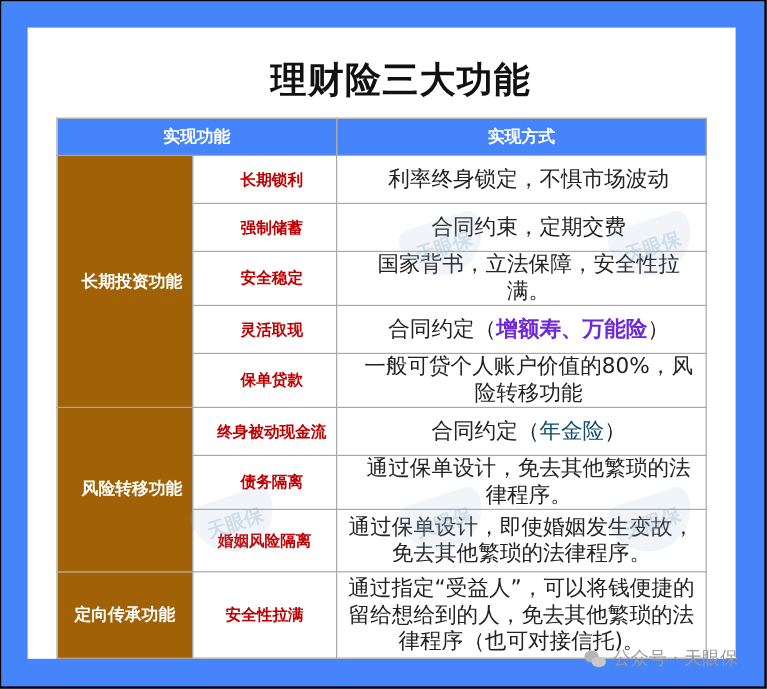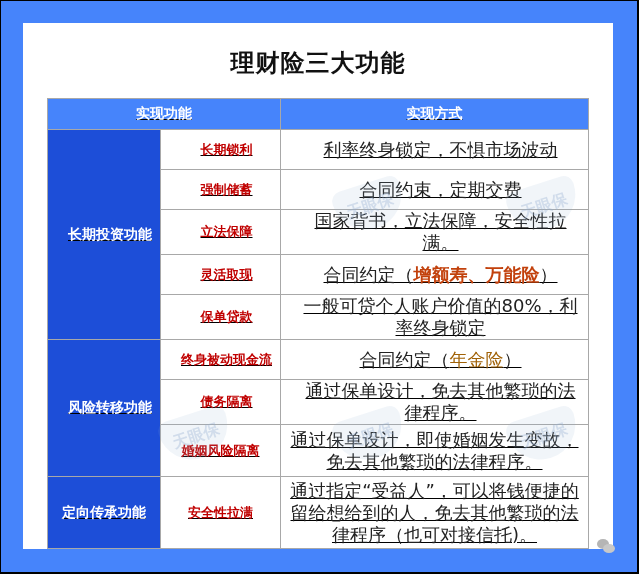--- a/index.html
+++ b/index.html
@@ -11,48 +11,48 @@
   .frame {
     position:absolute; left:1px; top:1px; width:636px; height:571px;
     background:#4684fb;
   }
   .panel {
     position:absolute; left:22px; top:22px; width:590px; height:526px;
     background:#ffffff;
   }
   .title {
     position:absolute; left:0; top:24px; width:100%;
-    text-align:center; font-size:24px; font-weight:bold; color:#111;
+    text-align:center; font-size:30px; font-weight:bold; color:#111;
     letter-spacing:1px;
+    padding-left:16px;
   }
   table.main {
     position:absolute; left:24px; top:75px;
     width:541px;
     border-collapse:collapse;
     table-layout:fixed;
     font-size:13px;
-    text-decoration:underline;
   }
   table.main td, table.main th {
     border:1px solid #a8a8a8;
     text-align:center; vertical-align:middle;
     padding:0 4px;
   }
   th.hdr {
     background:#4684fb; color:#fff; font-weight:bold; height:30px; font-size:14px;
     border-color:#8fb0ee;
   }
   td.cat {
-    background:#1d4ed8; color:#fff; font-weight:bold; font-size:14px;
+    background:#a16207; color:#fff; font-weight:bold; font-size:14px;
     border-color:#a8a8a8;
   }
   td.feat { color:#c00000; font-weight:bold; font-size:13px; }
   td.method { color:#222; font-size:18px; line-height:22px; }
-  .hl { color:#c2410c; font-weight:bold;margin-top:40px; }
-  .hl2 { color:#a16207; }
+  .hl { color:#6d28d9; font-weight:bold;margin-top:40px; }
+  .hl2 { color:#0c4a6e; }
   tr.r40 td { height:39px;padding-left:16px; }
   tr.r52 td { height:51px; }
   tr.r72 td { height:71px; }
   .watermark {
     position:absolute; width:70px; height:46px;
     border-radius:10px 10px 35px 35px;
     background:rgba(150,175,210,0.13);
     color:rgba(150,175,210,0.35);
     font-weight:bold; font-size:16px;
     display:flex; align-items:center; justify-content:center;
@@ -91,30 +91,30 @@
       <tr class="r40">
         <td class="cat" rowspan="5">长期投资功能</td>
         <td class="feat">长期锁利</td>
         <td class="method">利率终身锁定，不惧市场波动</td>
       </tr>
       <tr class="r40">
         <td class="feat">强制储蓄</td>
         <td class="method">合同约束，定期交费</td>
       </tr>
       <tr class="r40">
-        <td class="feat">立法保障</td>
+        <td class="feat">安全稳定</td>
         <td class="method">国家背书，立法保障，安全性拉满。</td>
       </tr>
       <tr class="r40">
         <td class="feat">灵活取现</td>
         <td class="method"><span>合同约定（</span><span class="hl">增额寿、万能险</span><span>）</span></td>
       </tr>
       <tr class="r40">
         <td class="feat">保单贷款</td>
-        <td class="method">一般可贷个人账户价值的80%，利率终身锁定</td>
+        <td class="method">一般可贷个人账户价值的80%，风险转移功能</td>
       </tr>
 
       <tr class="r40">
         <td class="cat" rowspan="3">风险转移功能</td>
         <td class="feat">终身被动现金流</td>
         <td class="method"><span>合同约定（</span><span class="hl2">年金险</span><span>）</span></td>
       </tr>
       <tr class="r40">
         <td class="feat">债务隔离</td>
         <td class="method">通过保单设计，免去其他繁琐的法律程序。</td>
@@ -137,14 +137,15 @@
     <div class="watermark" style="left:138px; top:390px;">天眼保</div>
     <div class="watermark" style="left:312px; top:390px;">天眼保</div>
     <div class="watermark" style="left:486px; top:390px;">天眼保</div>
   </div>
 
   <div class="footer">
     <span class="wechat">
         <span class="b1"></span>
         <span class="b2"></span>
       </span>
+    <span>公众号 · 天眼保</span>
   </div>
 </div>
 
 </body></html>

